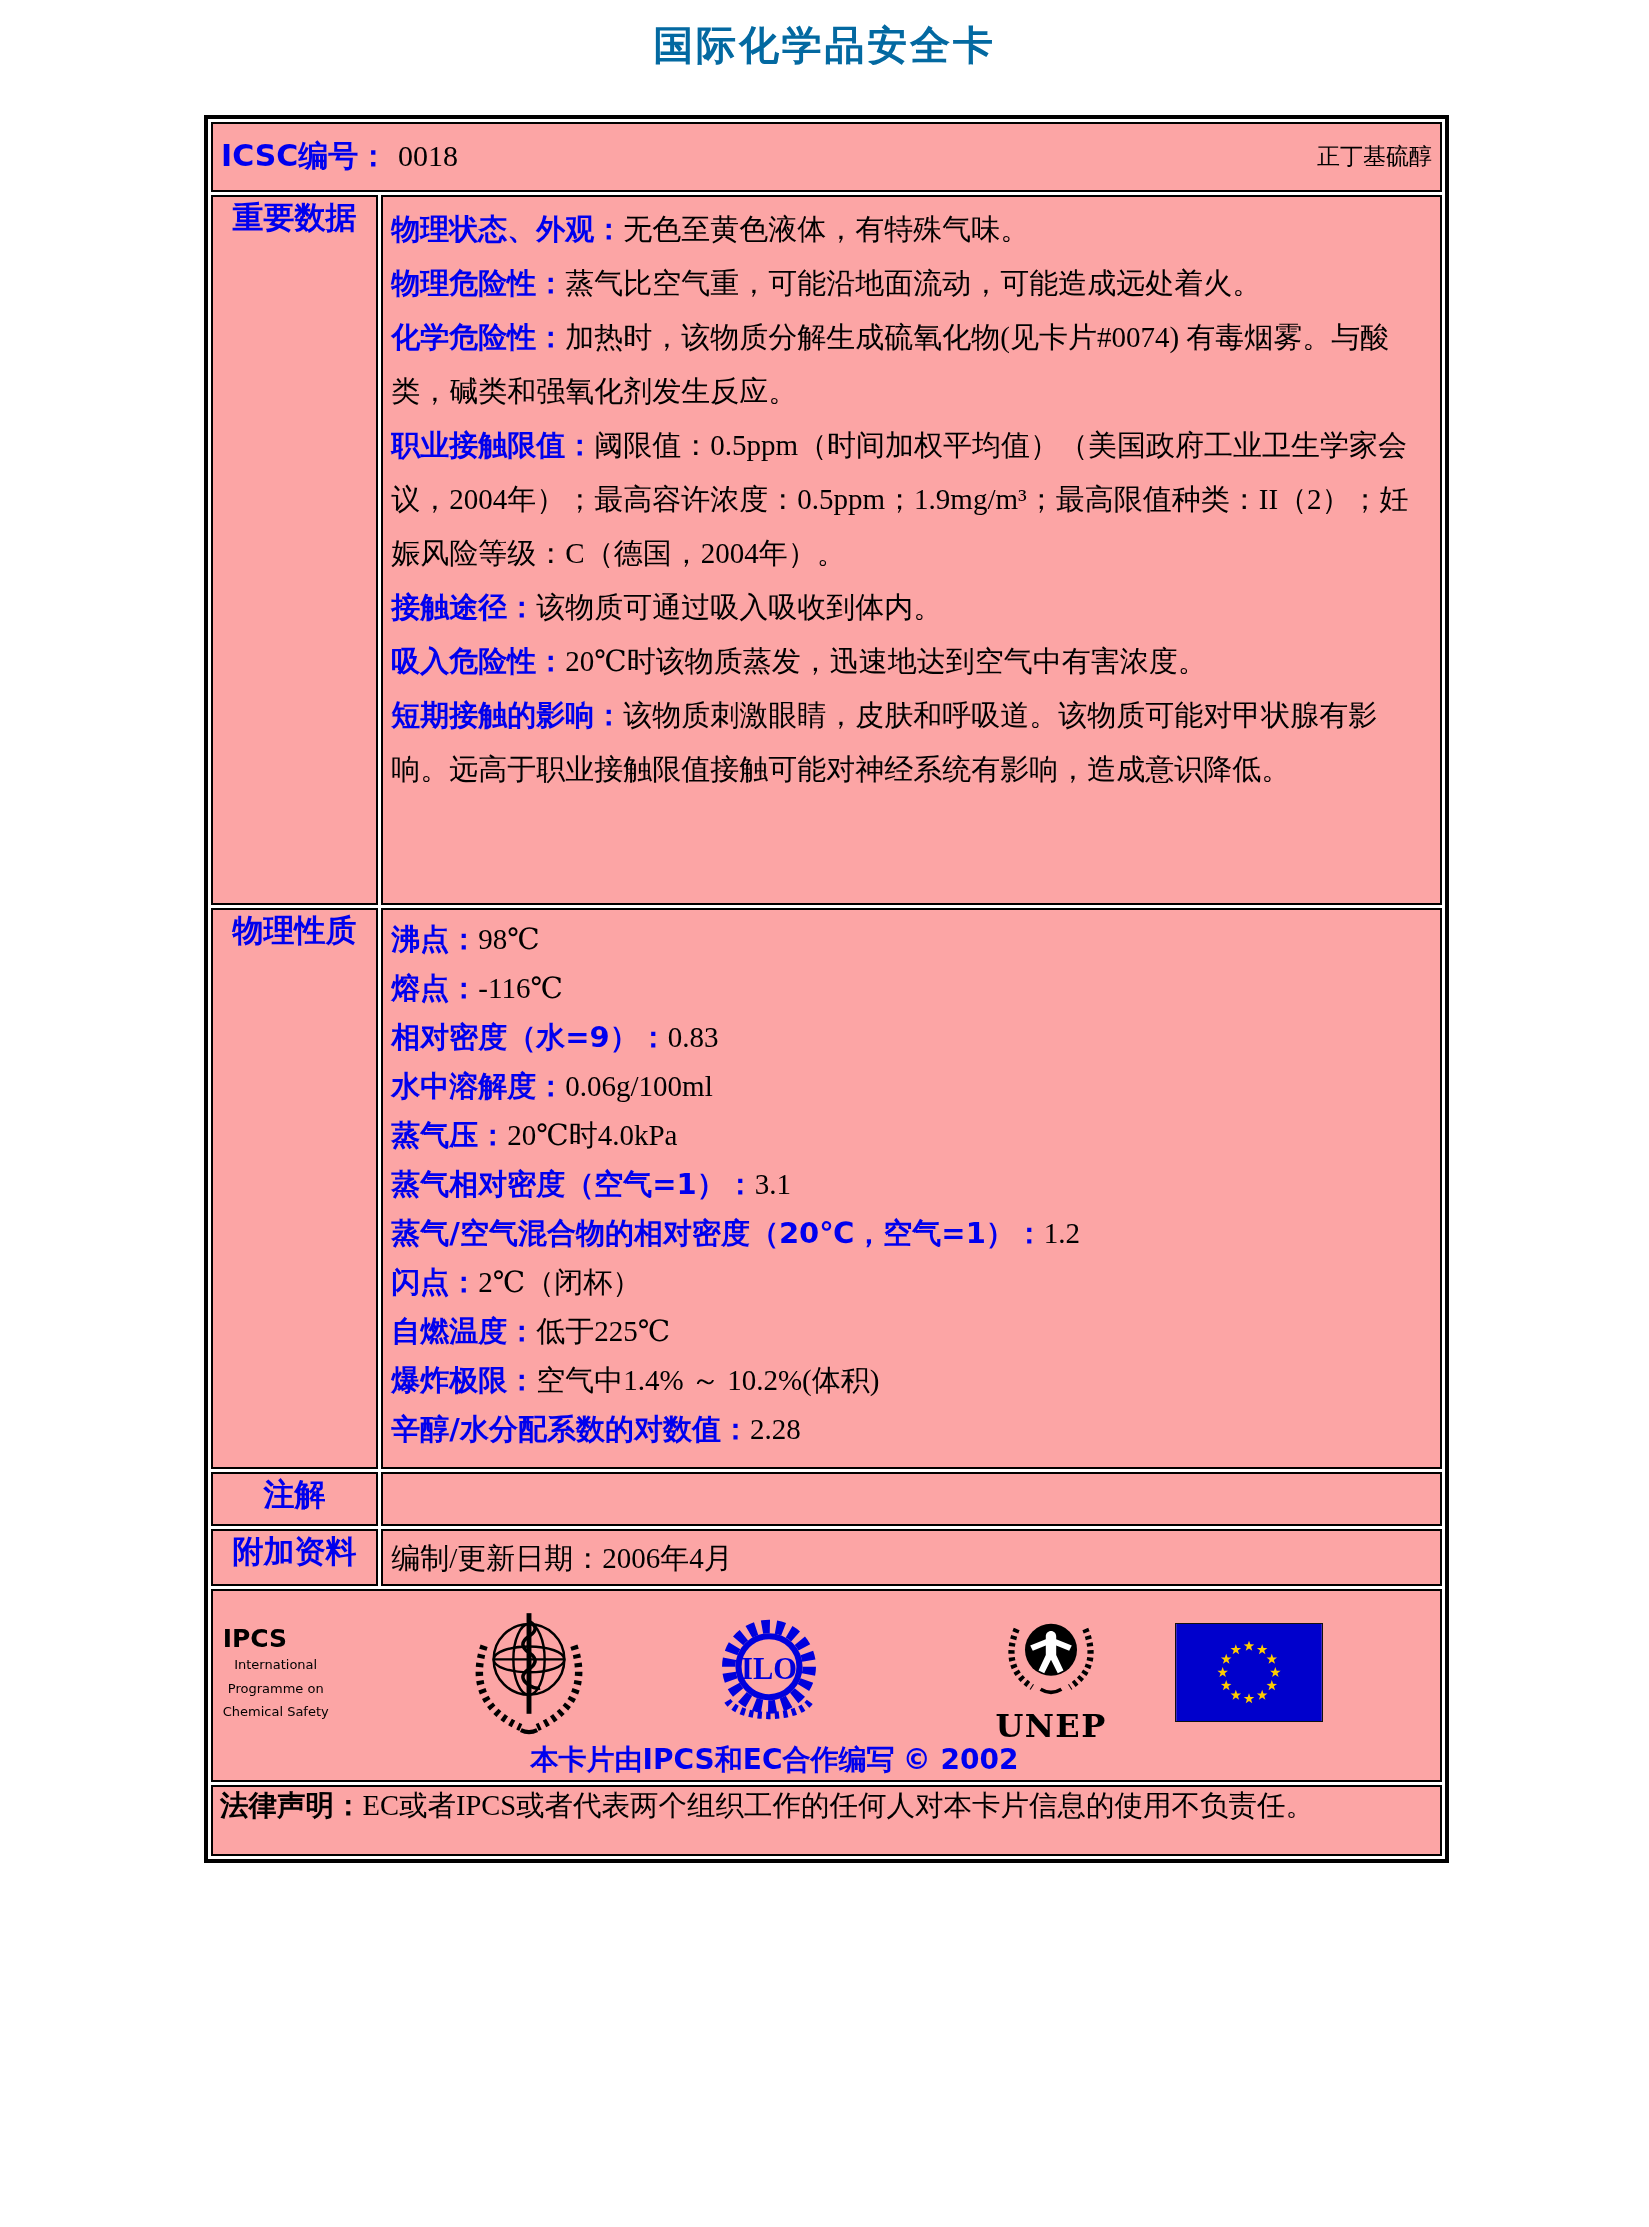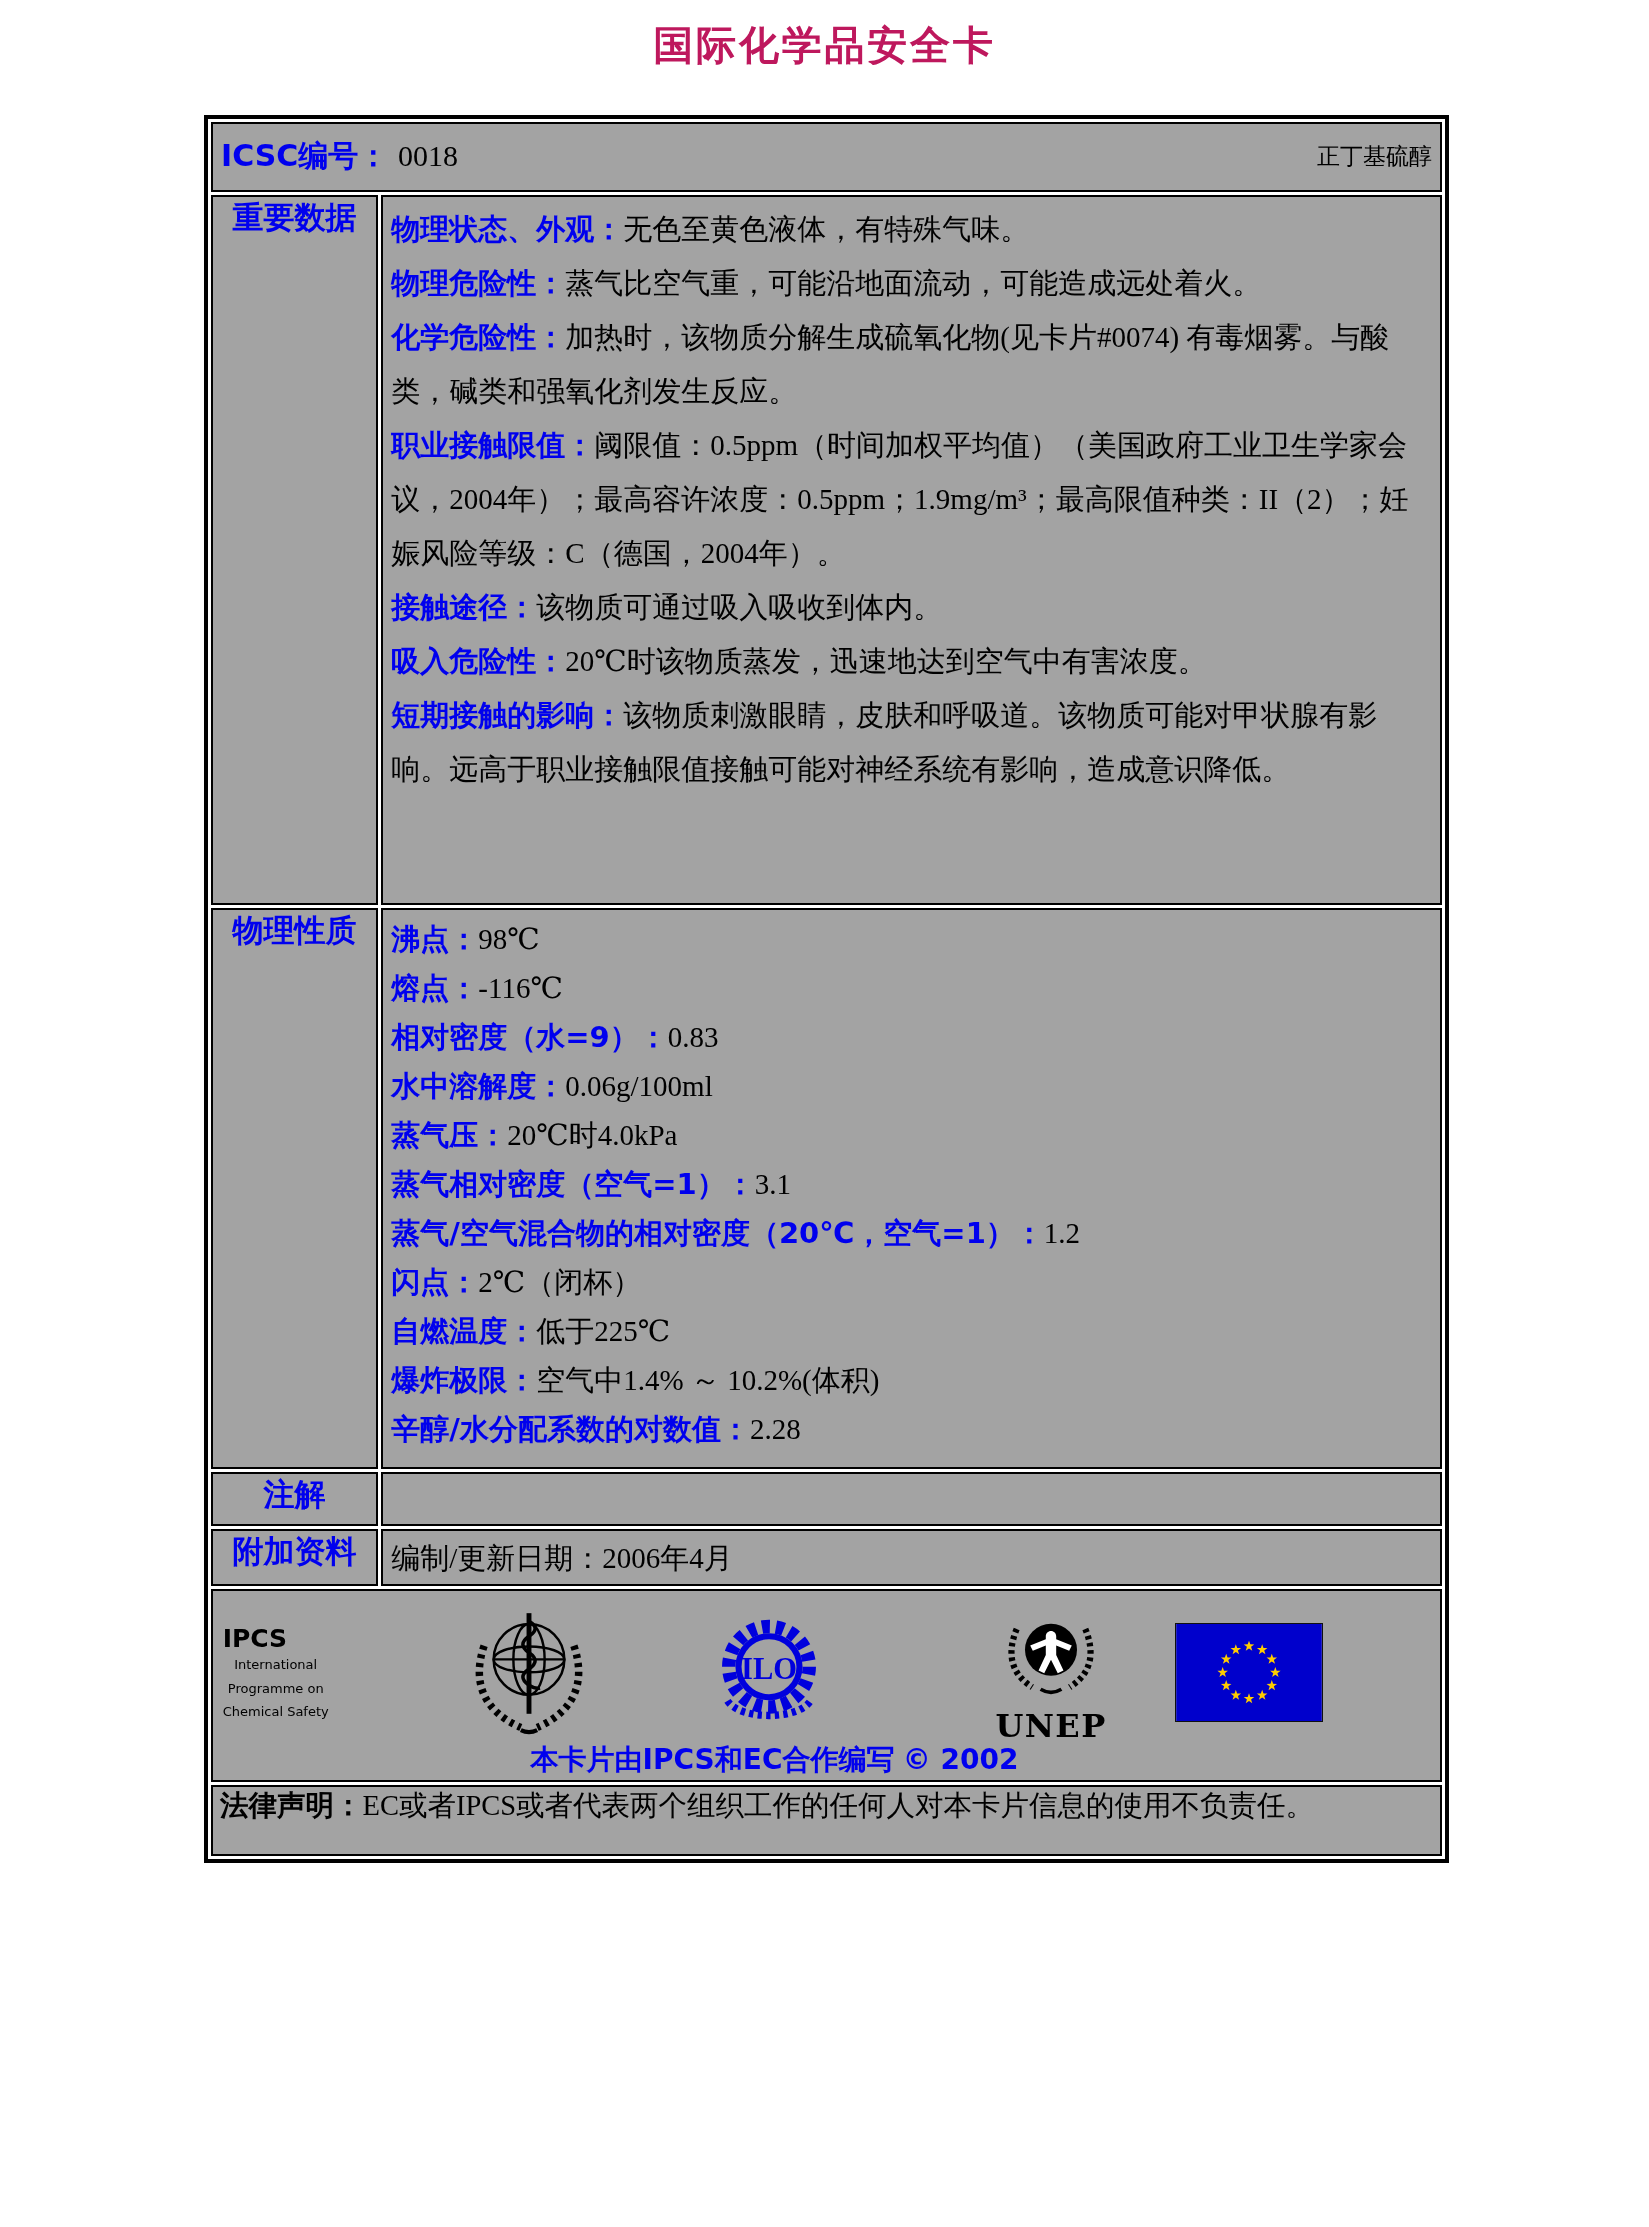--- a/index.html
+++ b/index.html
@@ -1,22 +1,22 @@
 <!DOCTYPE html>
 <html style="font-size:11px"><head>
 <meta charset="utf-8">
 <style>
   html,body{margin:0;padding:0;background:#fff;}
   .page{position:relative;width:1649px;height:2227px;background:#ffffff;overflow:hidden;
         font-family:"Liberation Serif","DejaVu Serif",serif;color:#000;}
   .title{margin:19.5px auto 0;text-align:center;font-size:40px;line-height:49px;font-weight:bold;
-         color:#be185d;letter-spacing:2.8px;font-family:"DejaVu Serif","Liberation Serif",serif;}
+         color:#0369a1;letter-spacing:2.8px;font-family:"DejaVu Serif","Liberation Serif",serif;}
   table.card{margin:46px 0 0 204px;width:1245px;border:4.9px solid #000;border-collapse:separate;
              border-spacing:3.5px;table-layout:fixed;background:#fff;}
-  table.card td{border:2.1px solid #000;background:#a3a3a3;vertical-align:top;}
+  table.card td{border:2.1px solid #000;background:#fca5a5;vertical-align:top;}
   col.c-label{width:167px;}
   
   td.hdr{height:64px;}
   .hdr-inner{display:flex;justify-content:space-between;align-items:center;height:100%;padding:0 7px;}
   .hdr-label{font-family:"DejaVu Sans","Liberation Sans",sans-serif;font-weight:bold;color:#0000ee;font-size:30px;}
   .hdr-num{font-size:30px;color:#000;margin-left:9.7px;}
   .hdr-name{font-size:23px;color:#000;}
   
   td.lbl{vertical-align:middle;text-align:center;
          font-family:"DejaVu Sans","Liberation Sans",sans-serif;font-weight:bold;

